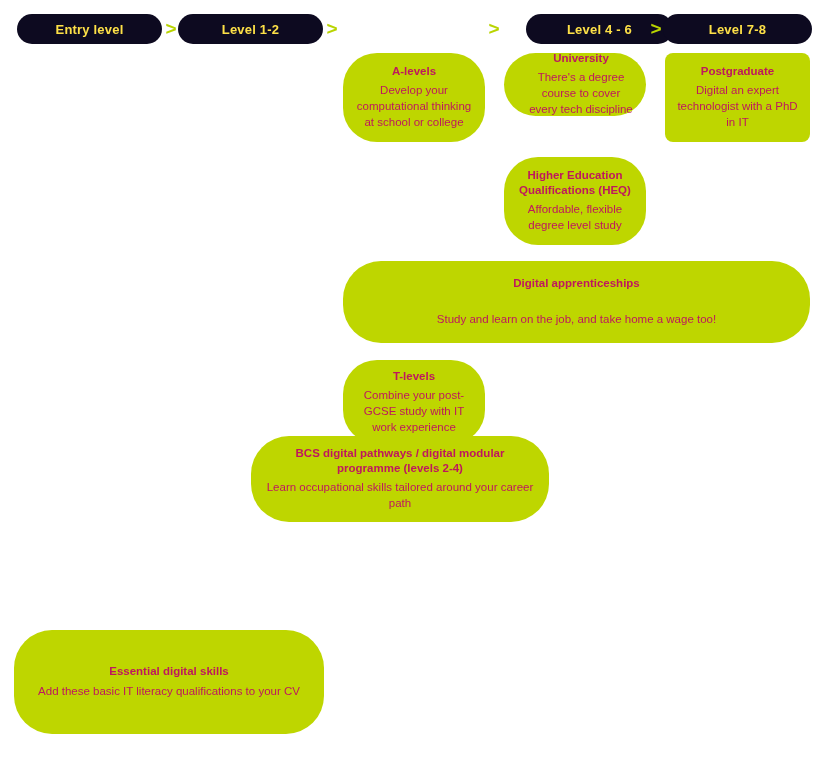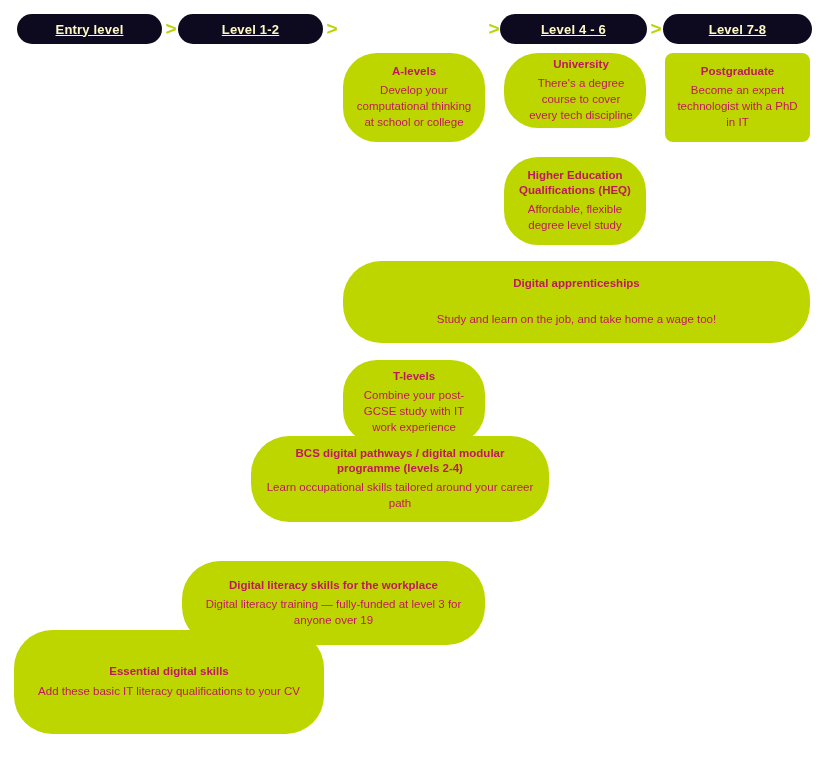--- a/index.html
+++ b/index.html
@@ -27,30 +27,29 @@
     top: 0;
     width: 823px;
     height: 48px;
   }
   .level-pill {
     position: absolute;
     top: 14px;
     height: 30px;
     background: #0d0a20;
     border-radius: 15px;
-    color: #fef9c3;
+    color: #fde047;
     font-size: 13px;
     font-weight: bold;
     letter-spacing: 0.2px;
     display: flex;
     align-items: center;
     justify-content: center;
     text-align: center;
     box-sizing: border-box;
-    text-decoration: underline;
   }
   .chevron {
     position: absolute;
     top: 14px;
     height: 30px;
     width: 16px;
     color: #b9d400;
     font-size: 19px;
     font-weight: bold;
     line-height: 30px;
@@ -91,61 +90,57 @@
 
 <div id="diagram">
 
   <div class="level-row">
       <div class="level-pill" style="left: 17px; width: 145px;">
         <span>Entry level</span>
       </div>
       <div class="level-pill" style="left: 178px; width: 145px;">
         <span>Level 1-2</span>
       </div>
-      <div class="level-pill" style="left: 500px; width: 147px;">
+      <div class="level-pill" style="left: 526px; width: 147px;">
         <span>Level 4 - 6</span>
       </div>
       <div class="level-pill" style="left: 663px; width: 149px;">
         <span>Level 7-8</span>
       </div>
       <div class="chevron" style="left: 163px;">&gt;</div>
       <div class="chevron" style="left: 324px;">&gt;</div>
       <div class="chevron" style="left: 486px;">&gt;</div>
       <div class="chevron" style="left: 648px;">&gt;</div>
     </div>
 
 <div class="card" style="left: 343px; top: 53px; width: 142px; height: 89px;">
       <div class="card-title">A-levels</div>
       <div class="card-body">Develop your computational thinking at school or college</div>
     </div>
-    <div class="card" style="left: 504px; top: 53px; width: 142px; height: 75px; padding-left: 24px;">
+    <div class="card" style="left: 504px; top: 53px; width: 142px; height: 63px; padding-left: 24px;">
       <div class="card-title">University</div>
       <div class="card-body">There's a degree course to cover every tech discipline</div>
     </div>
     <div class="card" style="left: 665px; top: 53px; width: 145px; height: 89px; border-radius: 8px;">
       <div class="card-title">Postgraduate</div>
-      <div class="card-body">Become an expert technologist with a PhD in IT</div>
+      <div class="card-body">Digital an expert technologist with a PhD in IT</div>
     </div>
     <div class="card" style="left: 504px; top: 157px; width: 142px; height: 88px;">
       <div class="card-title">Higher Education Qualifications (HEQ)</div>
       <div class="card-body">Affordable, flexible degree level study</div>
     </div>
     <div class="card wide" style="left: 343px; top: 261px; width: 467px; height: 82px; gap: 16px;">
       <div class="card-title">Digital apprenticeships</div>
       <div class="card-body">Study and learn on the job, and take home a wage too!</div>
     </div>
     <div class="card" style="left: 343px; top: 360px; width: 142px; height: 84px;">
       <div class="card-title">T-levels</div>
       <div class="card-body">Combine your post-GCSE study with IT work experience</div>
     </div>
     <div class="card wide" style="left: 251px; top: 436px; width: 298px; height: 86px;">
       <div class="card-title">BCS digital pathways / digital modular programme (levels 2-4)</div>
       <div class="card-body">Learn occupational skills tailored around your career path</div>
     </div>
-    <div class="card wide" style="left: 182px; top: 561px; width: 303px; height: 84px;">
-      <div class="card-title">Digital literacy skills for the workplace</div>
-      <div class="card-body">Digital literacy training — fully-funded at level 3 for anyone over 19</div>
-    </div>
     <div class="card wide" style="left: 14px; top: 630px; width: 310px; height: 104px;">
       <div class="card-title">Essential digital skills</div>
       <div class="card-body">Add these basic IT literacy qualifications to your CV</div>
     </div>
   </div>
 
 </body></html>

